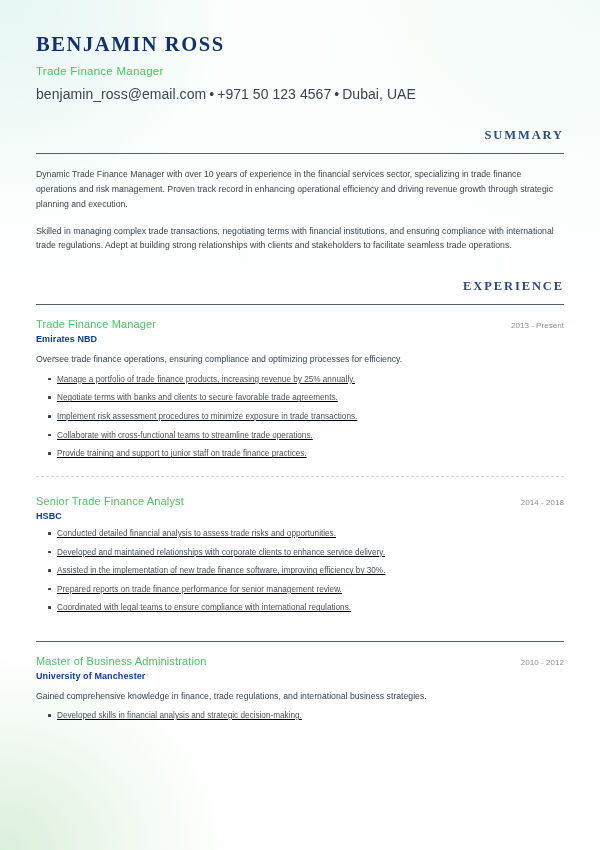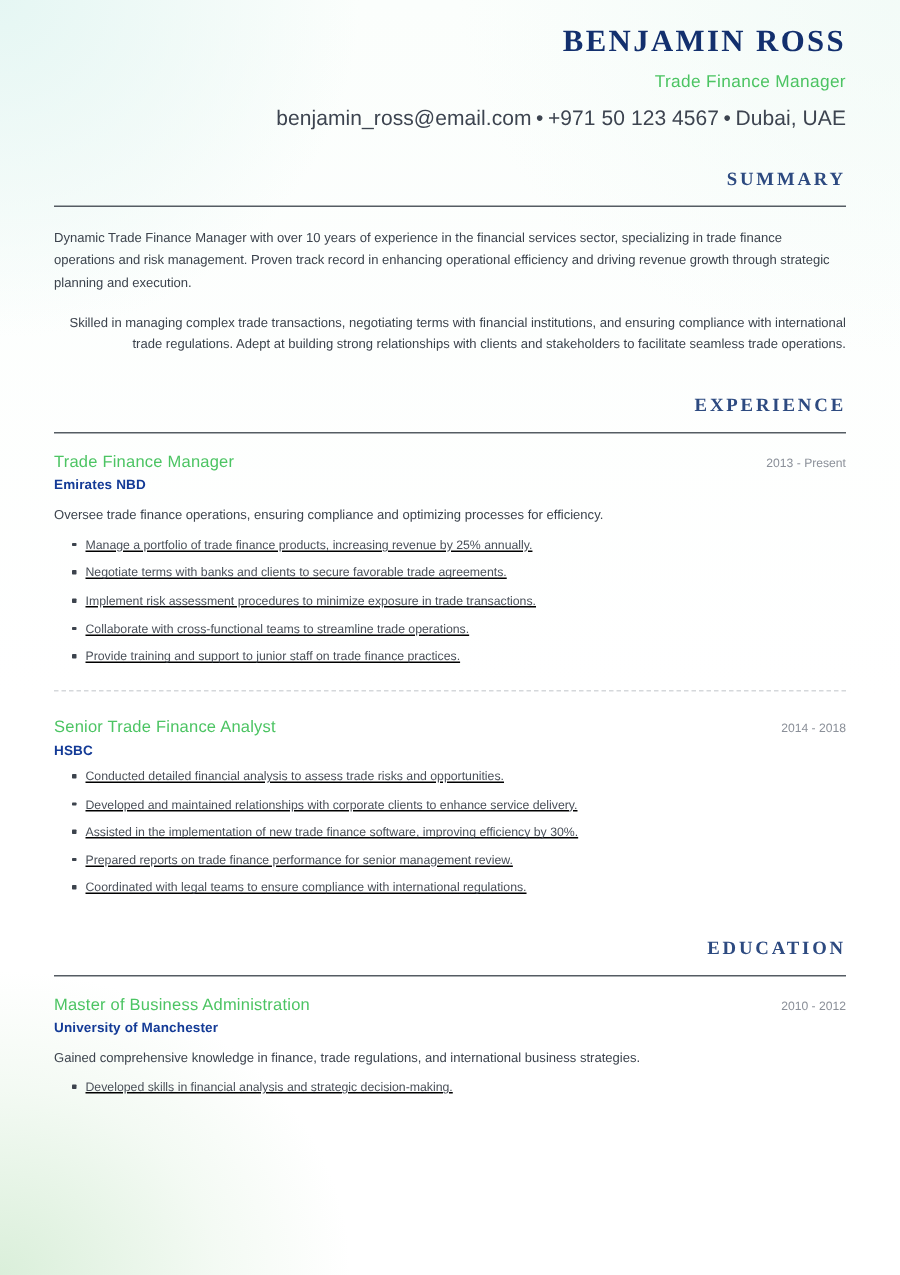--- a/index.html
+++ b/index.html
@@ -21,21 +21,21 @@
     background:
       radial-gradient(ellipse 320px 300px at 0% 0%, rgba(228,246,243,0.95) 0%, rgba(235,248,245,0.55) 45%, rgba(255,255,255,0) 75%),
       radial-gradient(ellipse 300px 260px at 0% 100%, rgba(216,238,216,0.95) 0%, rgba(232,245,232,0.5) 48%, rgba(255,255,255,0) 78%),
       radial-gradient(ellipse 420px 340px at 100% 0%, rgba(240,250,246,0.75) 0%, rgba(255,255,255,0) 70%),
       linear-gradient(180deg, #fbfefc 0%, #ffffff 55%, #ffffff 100%);
     padding: 0 36px;
     overflow: hidden;
   }
 
   
-  .hdr { padding-top: 16px; text-align: right; }
+  .hdr { padding-top: 32px; text-align: left; }
   .hdr-name {
     font-family: "Liberation Serif", serif;
     font-weight: 700;
     font-size: 20.5px;
     letter-spacing: 1.6px;
     color: #13306e;
     line-height: 1.2;
   }
   .hdr-title {
     margin-top: 8px;
@@ -69,21 +69,21 @@
 
   .section-body { padding-top: 13px; }
 
   
   .summary-p {
     font-size: 8.7px;
     line-height: 1.72;
     color: #3c434d;
     margin: 0 0 12px 0;
   }
-  .summary-p:last-child { margin-bottom: 16px; text-align: right; }
+  .summary-p:last-child { margin-bottom: 16px; }
 
   
   .entry { position: relative; }
   .entry + .entry { margin-top: 16px; padding-top: 19px; }
   .entry + .entry::before {
     content: "";
     position: absolute;
     top: 0; left: 0; right: 0;
     border-top: 1px dashed #d5d8db;
   }
@@ -196,21 +196,20 @@
           <li>Assisted in the implementation of new trade finance software, improving efficiency by 30%.</li>
           <li>Prepared reports on trade finance performance for senior management review.</li>
           <li>Coordinated with legal teams to ensure compliance with international regulations.</li>
         </ul>
       </div>
 
     </div>
   </div>
 
   <div class="section">
-    <div class="section-title">EDUCATION</div>
     <div class="section-rule"></div>
     <div class="section-body">
       <div class="entry">
         <div class="entry-row">
           <div class="entry-role">Master of Business Administration</div>
           <div class="entry-dates">2010 - 2012</div>
         </div>
         <div class="entry-org">University of Manchester</div>
         <div class="entry-desc">Gained comprehensive knowledge in finance, trade regulations, and international business strategies.</div>
         <ul class="bullets">

